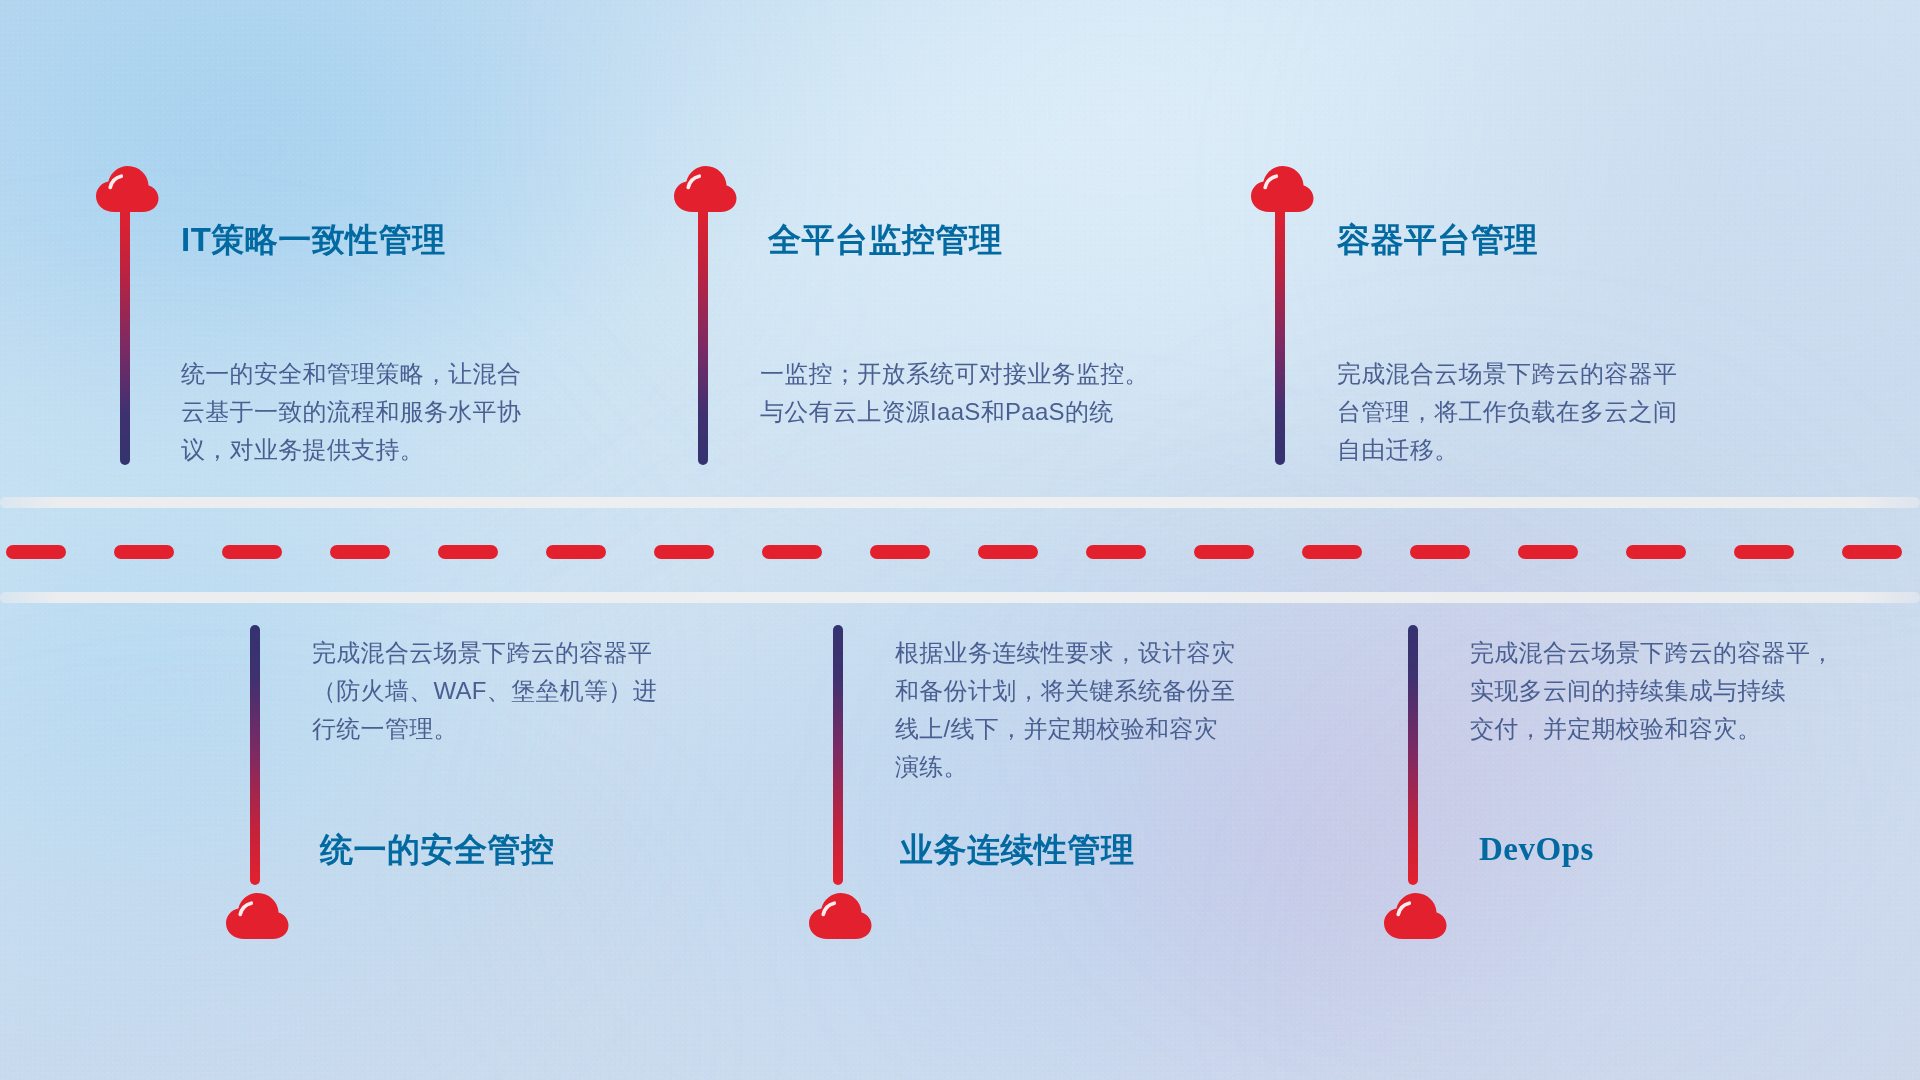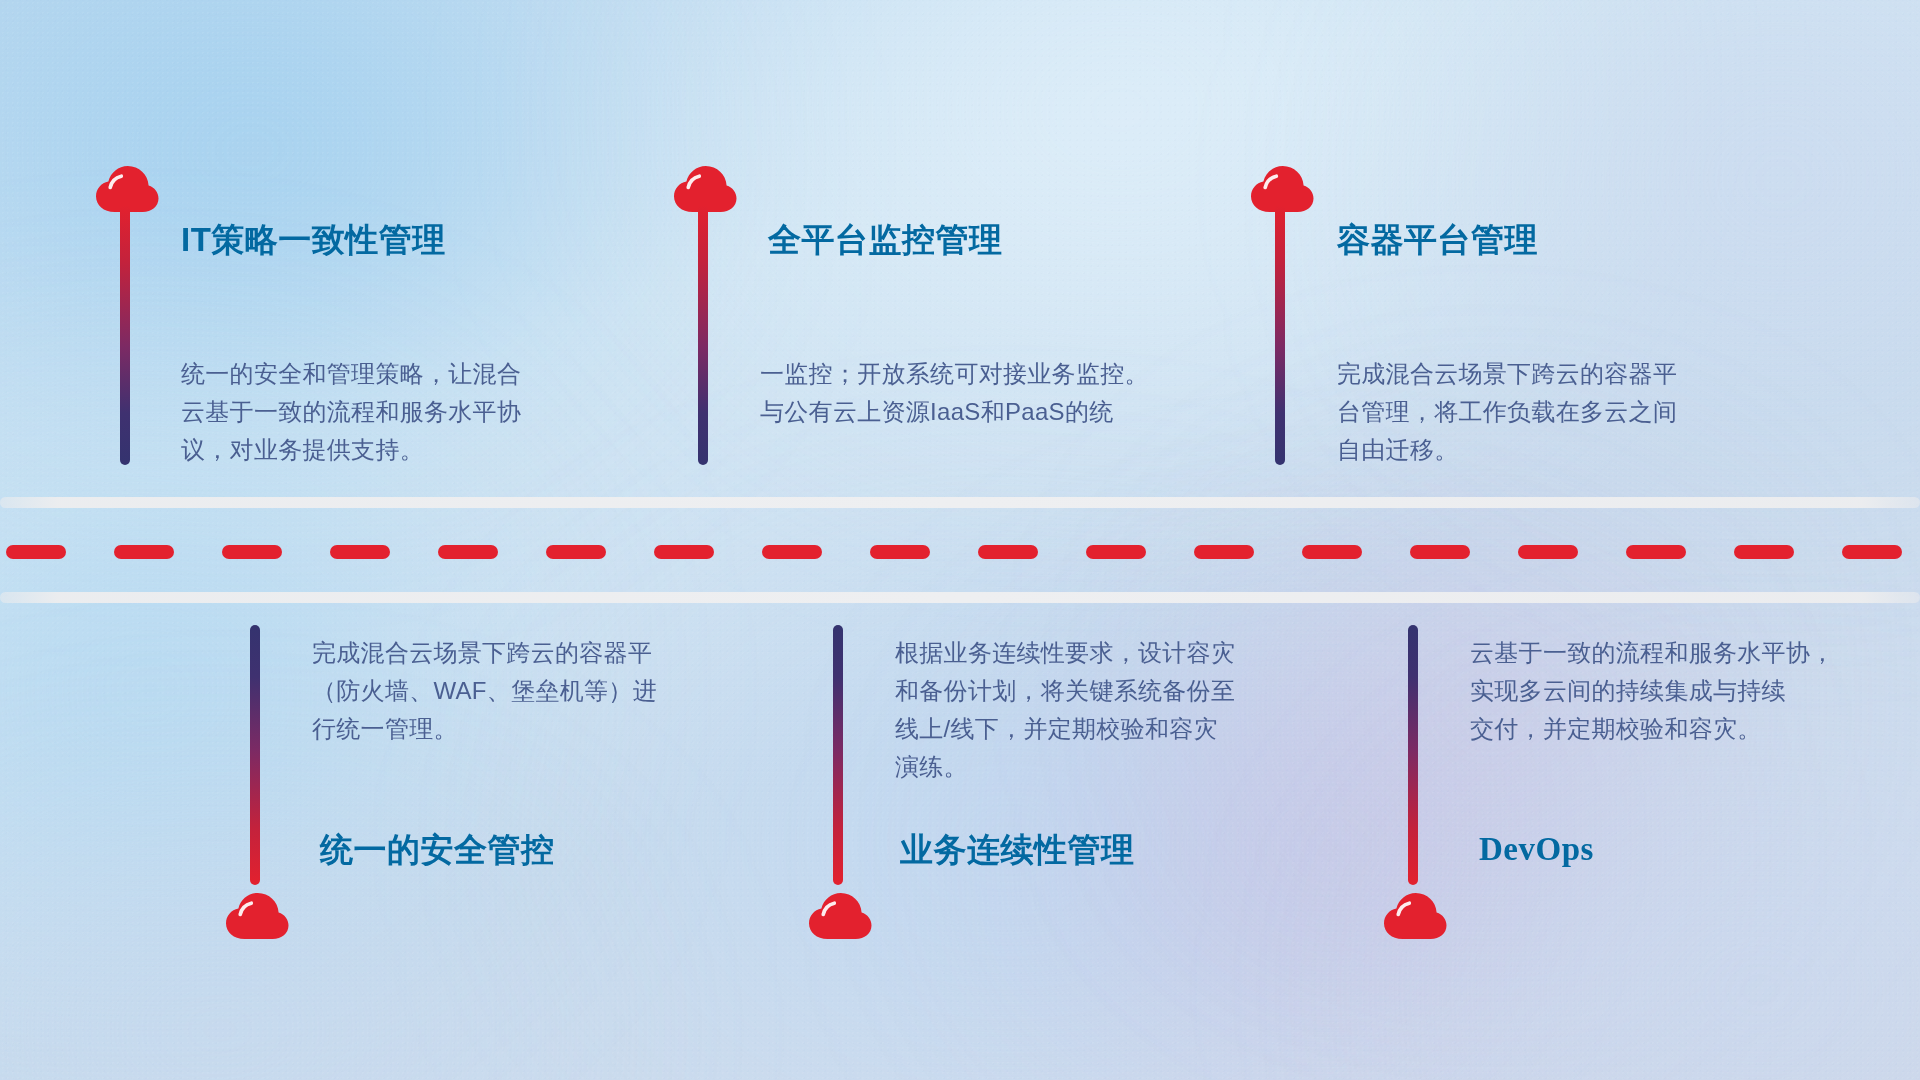--- a/index.html
+++ b/index.html
@@ -284,20 +284,20 @@
 
   <div class="card" style="left:0px; top:0px;">
     <div class="stem stem-bottom" style="left:1408px; top:625px; height:260px;"></div>
     <div class="cloud" style="left:1382px; top:890px;">
       <svg viewBox="0 0 66 50" xmlns="http://www.w3.org/2000/svg">
         <path d="M20.5 49C9.7 49 2 42.2 2 33.2c0-7.4 5.2-13.4 12.4-14.8C16.6 9.6 24.4 3 33.8 3 45 3 54 11.6 54.6 22.4c6 1.8 9.9 7 9.9 13.1C64.5 43.3 57.6 49 48.6 49Z" fill="#e3212e"></path>
         <path d="M16.2 24.5c1.2-5.6 5.6-10 11.1-11.3" fill="none" stroke="#ffffff" stroke-width="3.6" stroke-linecap="round" opacity="0.92"></path>
       </svg>
     </div>
     <div class="card-body" style="left:1470px; top:634px; width:420px;">
-      <span class="ln">云基于一致的流程和服务水平协，</span>
+      <span class="ln">完成混合云场景下跨云的容器平，</span>
       <span class="ln">实现多云间的持续集成与持续</span>
       <span class="ln">交付，并定期校验和容灾。</span>
     </div>
     <div class="card-title" style="left:1479px; top:833px;font-family:Liberation Serif, serif;">DevOps</div>
   </div>
 
 </div>
 
 </body></html>

